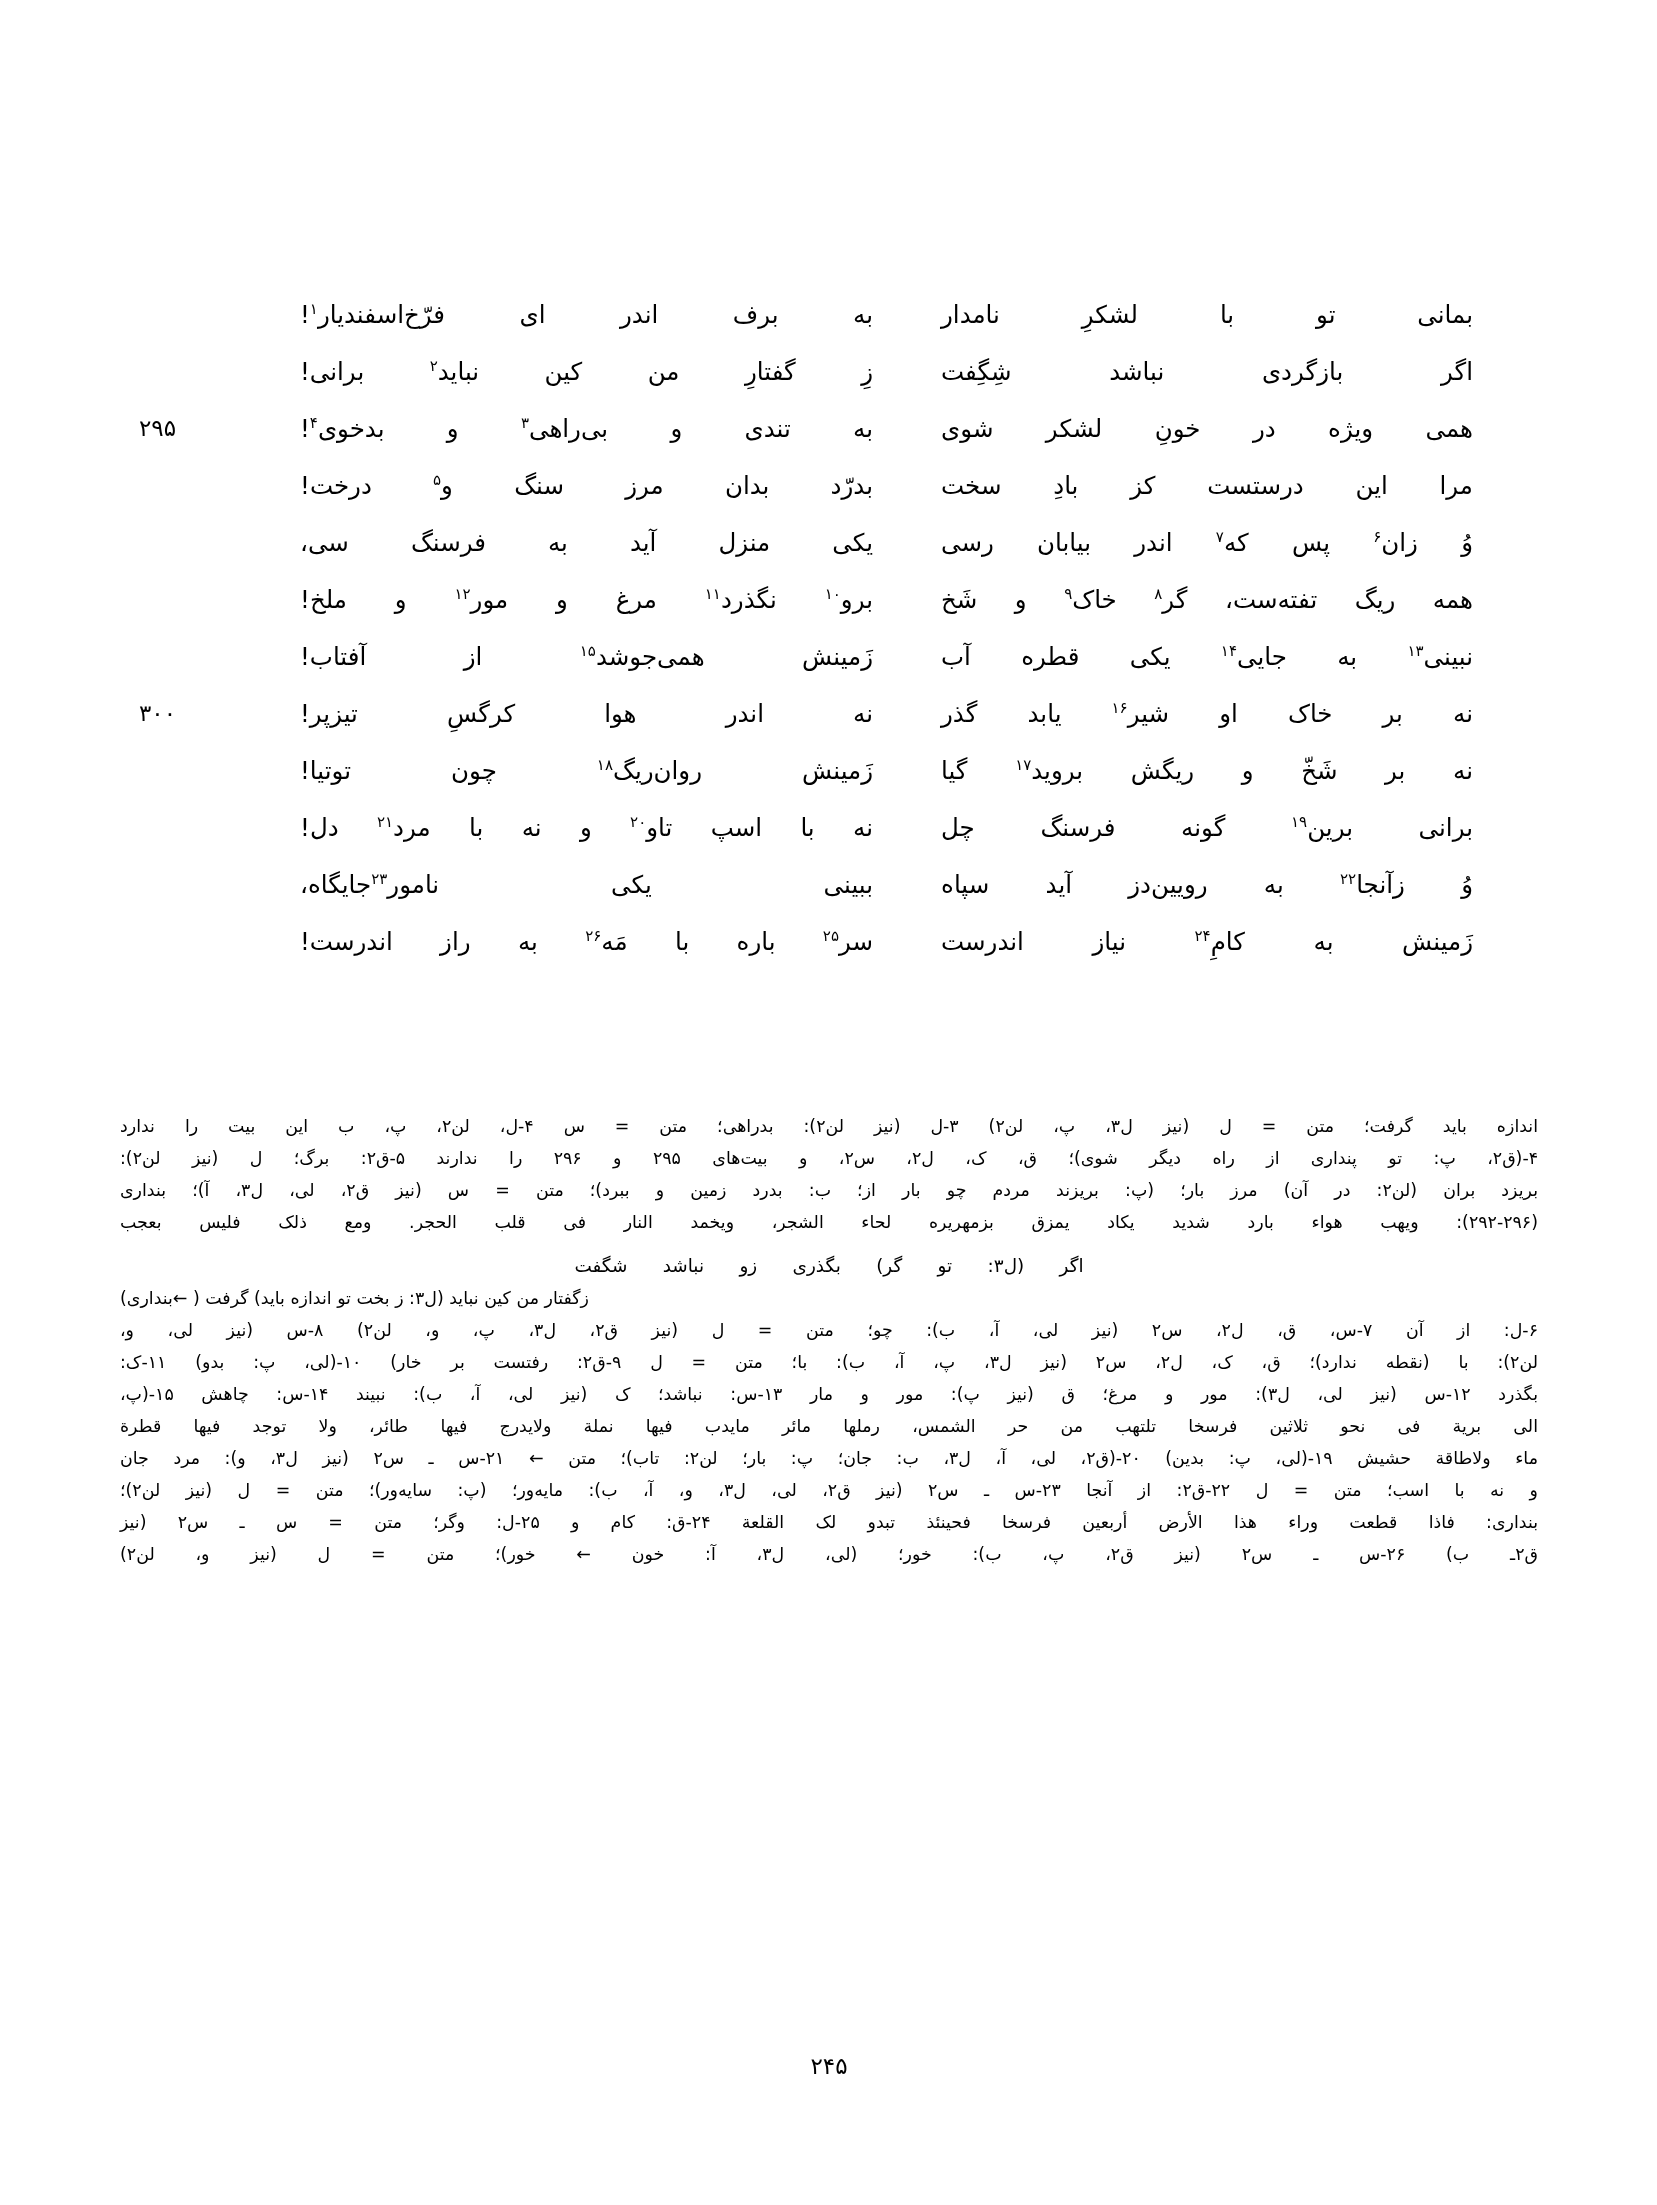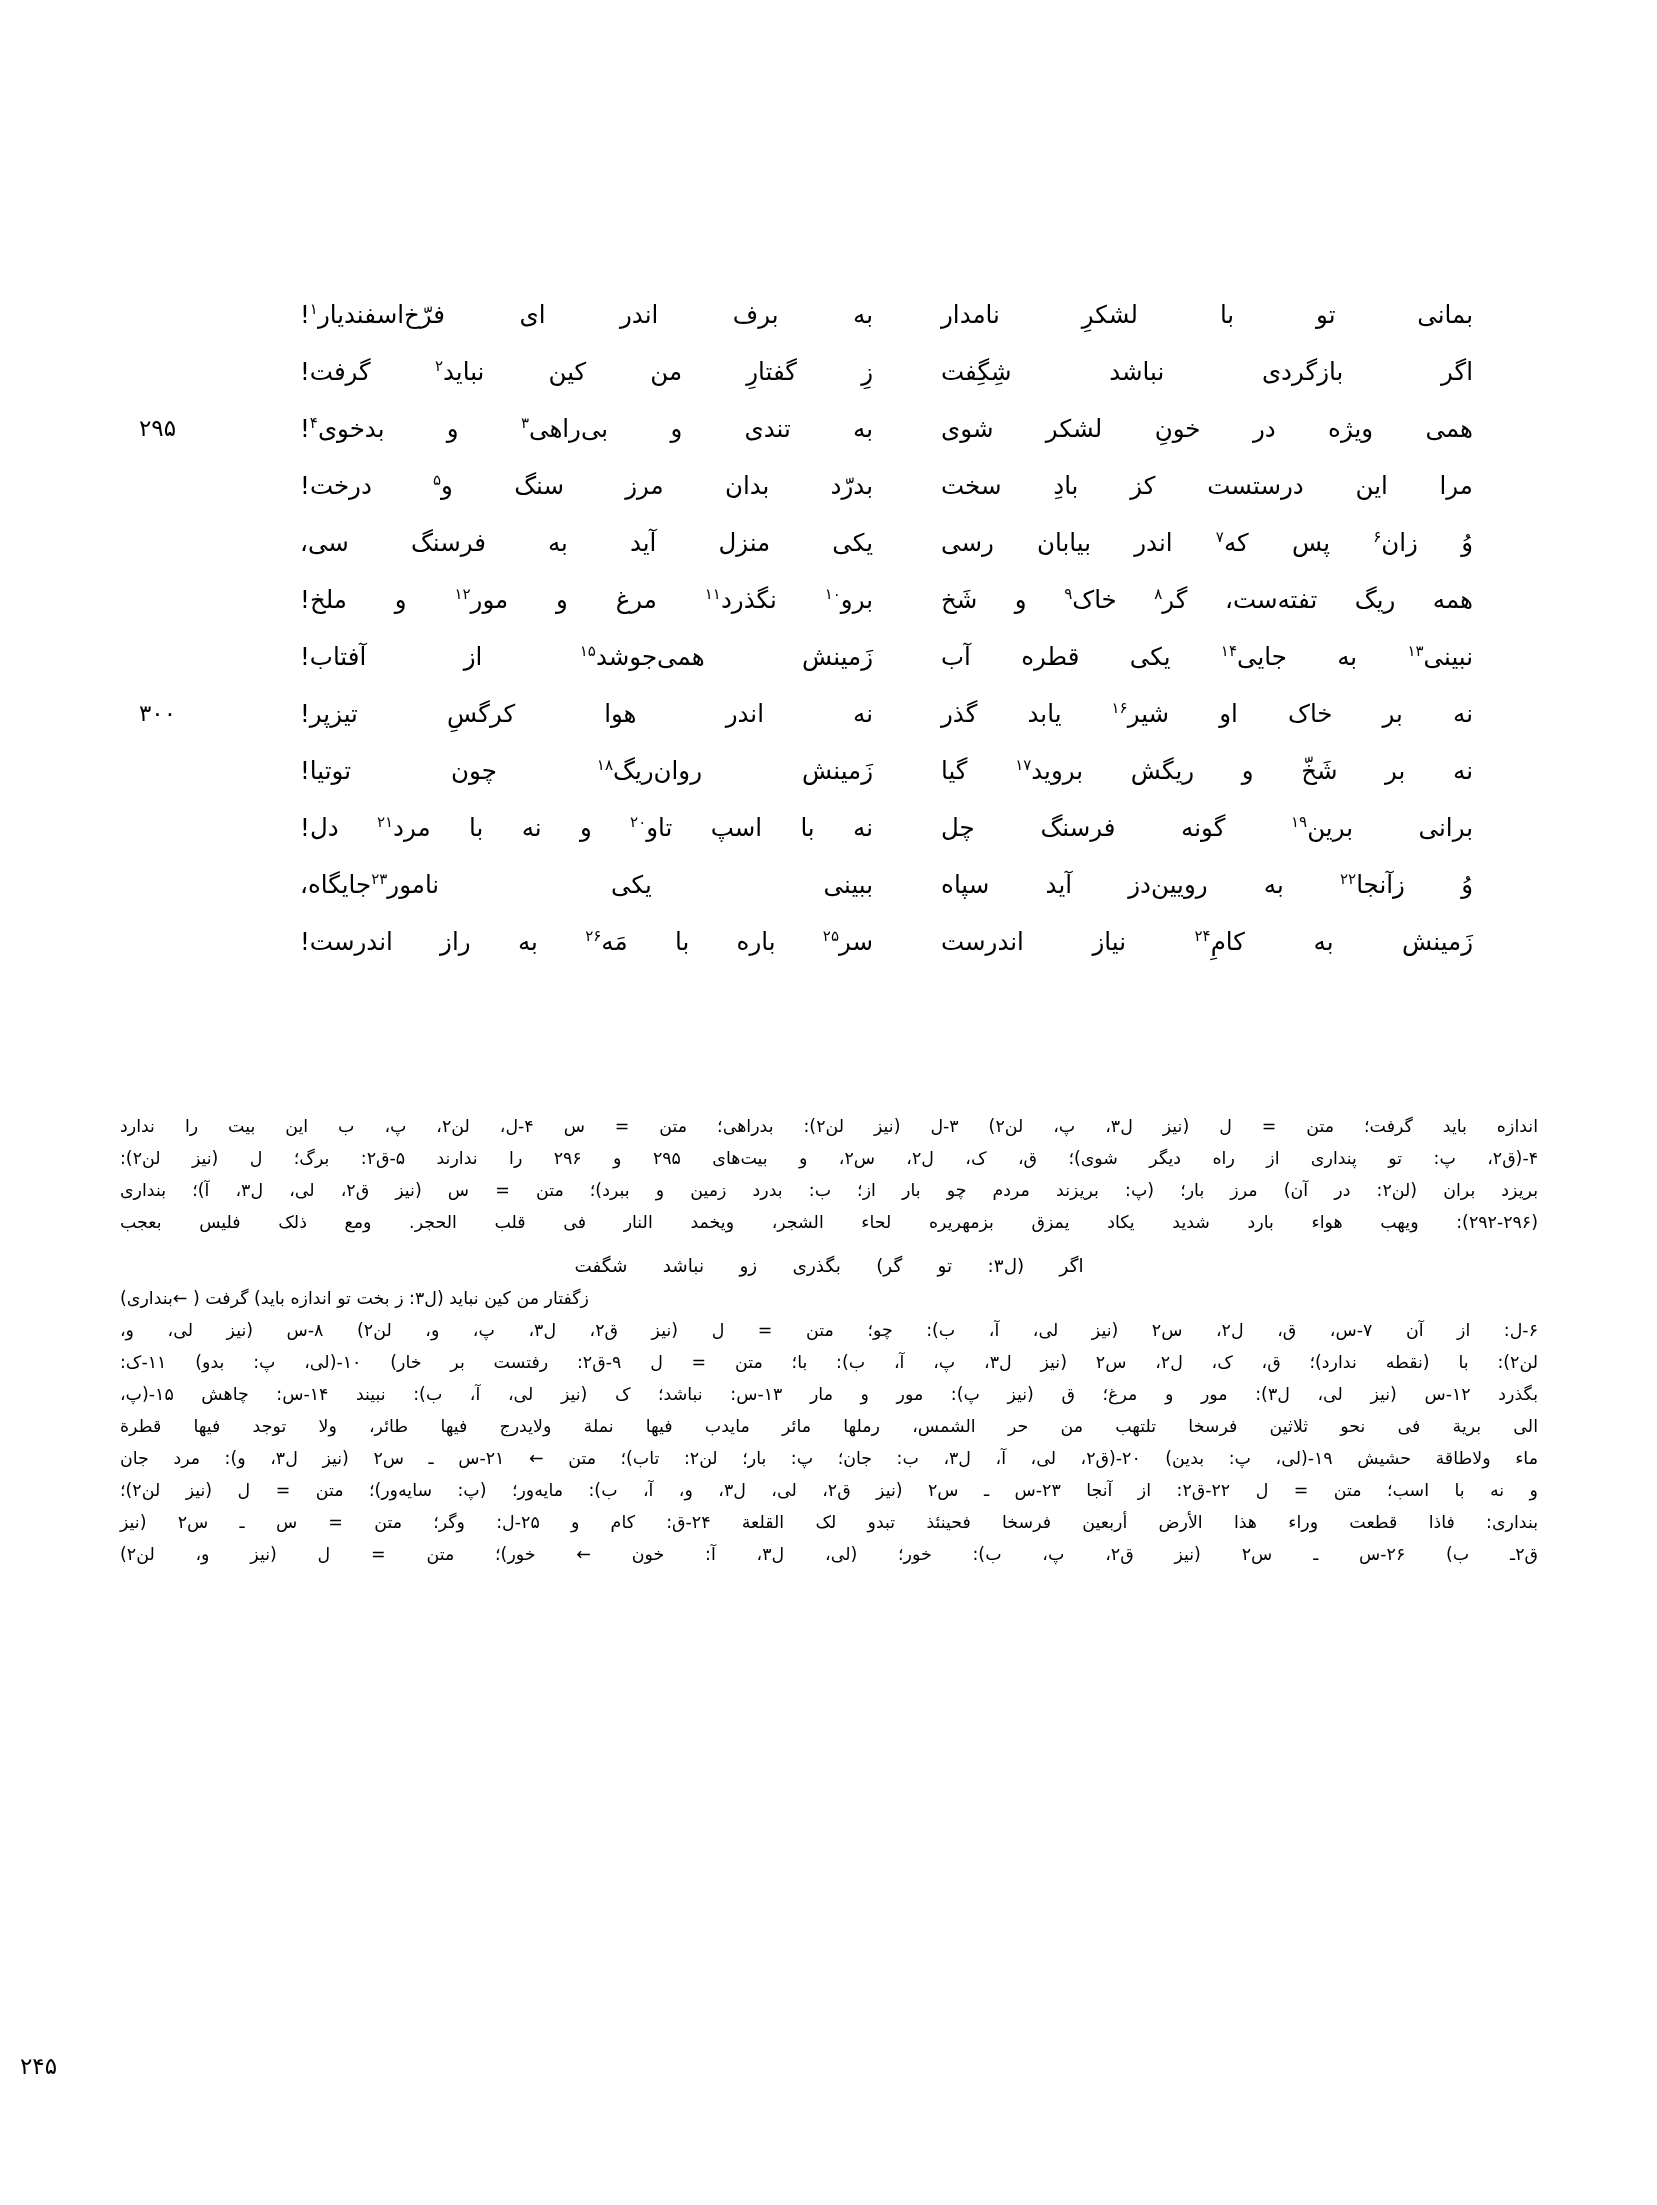--- a/index.html
+++ b/index.html
@@ -124,24 +124,23 @@
     gap: 0;
     font-size: 18.4px;
   }
   .note-verse span { padding: 0 17.7px; margin-top: 12px; }
 
   .pagenum {
     position: absolute;
     top: 2053px;
     left: 0;
     right: 0;
-    text-align: left;
+    text-align: center;
     font-size: 23px;
     direction: rtl;
-    margin-left: 20px;
   }
 </style>
 </head>
 <body>
 
 <div class="page">
 
 
   <div class="verse-block">
 
@@ -170,21 +169,21 @@
           <span>بازگردی</span>
           <span>نباشد</span>
           <span>شِگِفت</span>
         </div>
       <div class="hemistich h-left">
           <span>زِ</span>
           <span>گفتارِ</span>
           <span>من</span>
           <span>کین</span>
           <span>نباید<sup class="fn">۲</sup></span>
-          <span>گرفت!</span>
+          <span>برانی!</span>
         </div>
     </div>
 
     <div class="verse-row">
       <div class="vnum">۲۹۵</div>
       <div class="hemistich h-right">
           <span>همی</span>
           <span>ویژه</span>
           <span>در</span>
           <span>خونِ</span>

